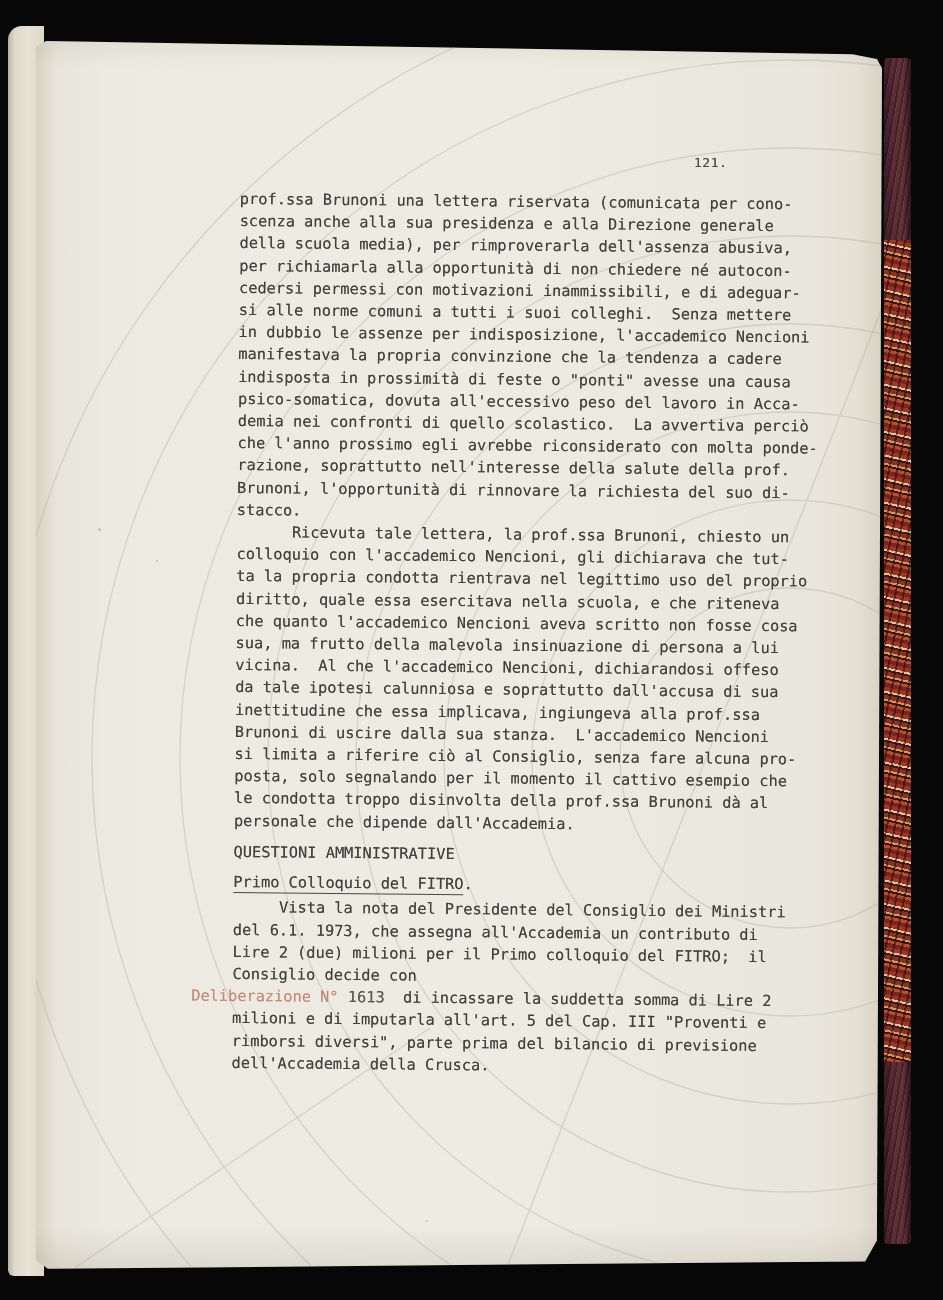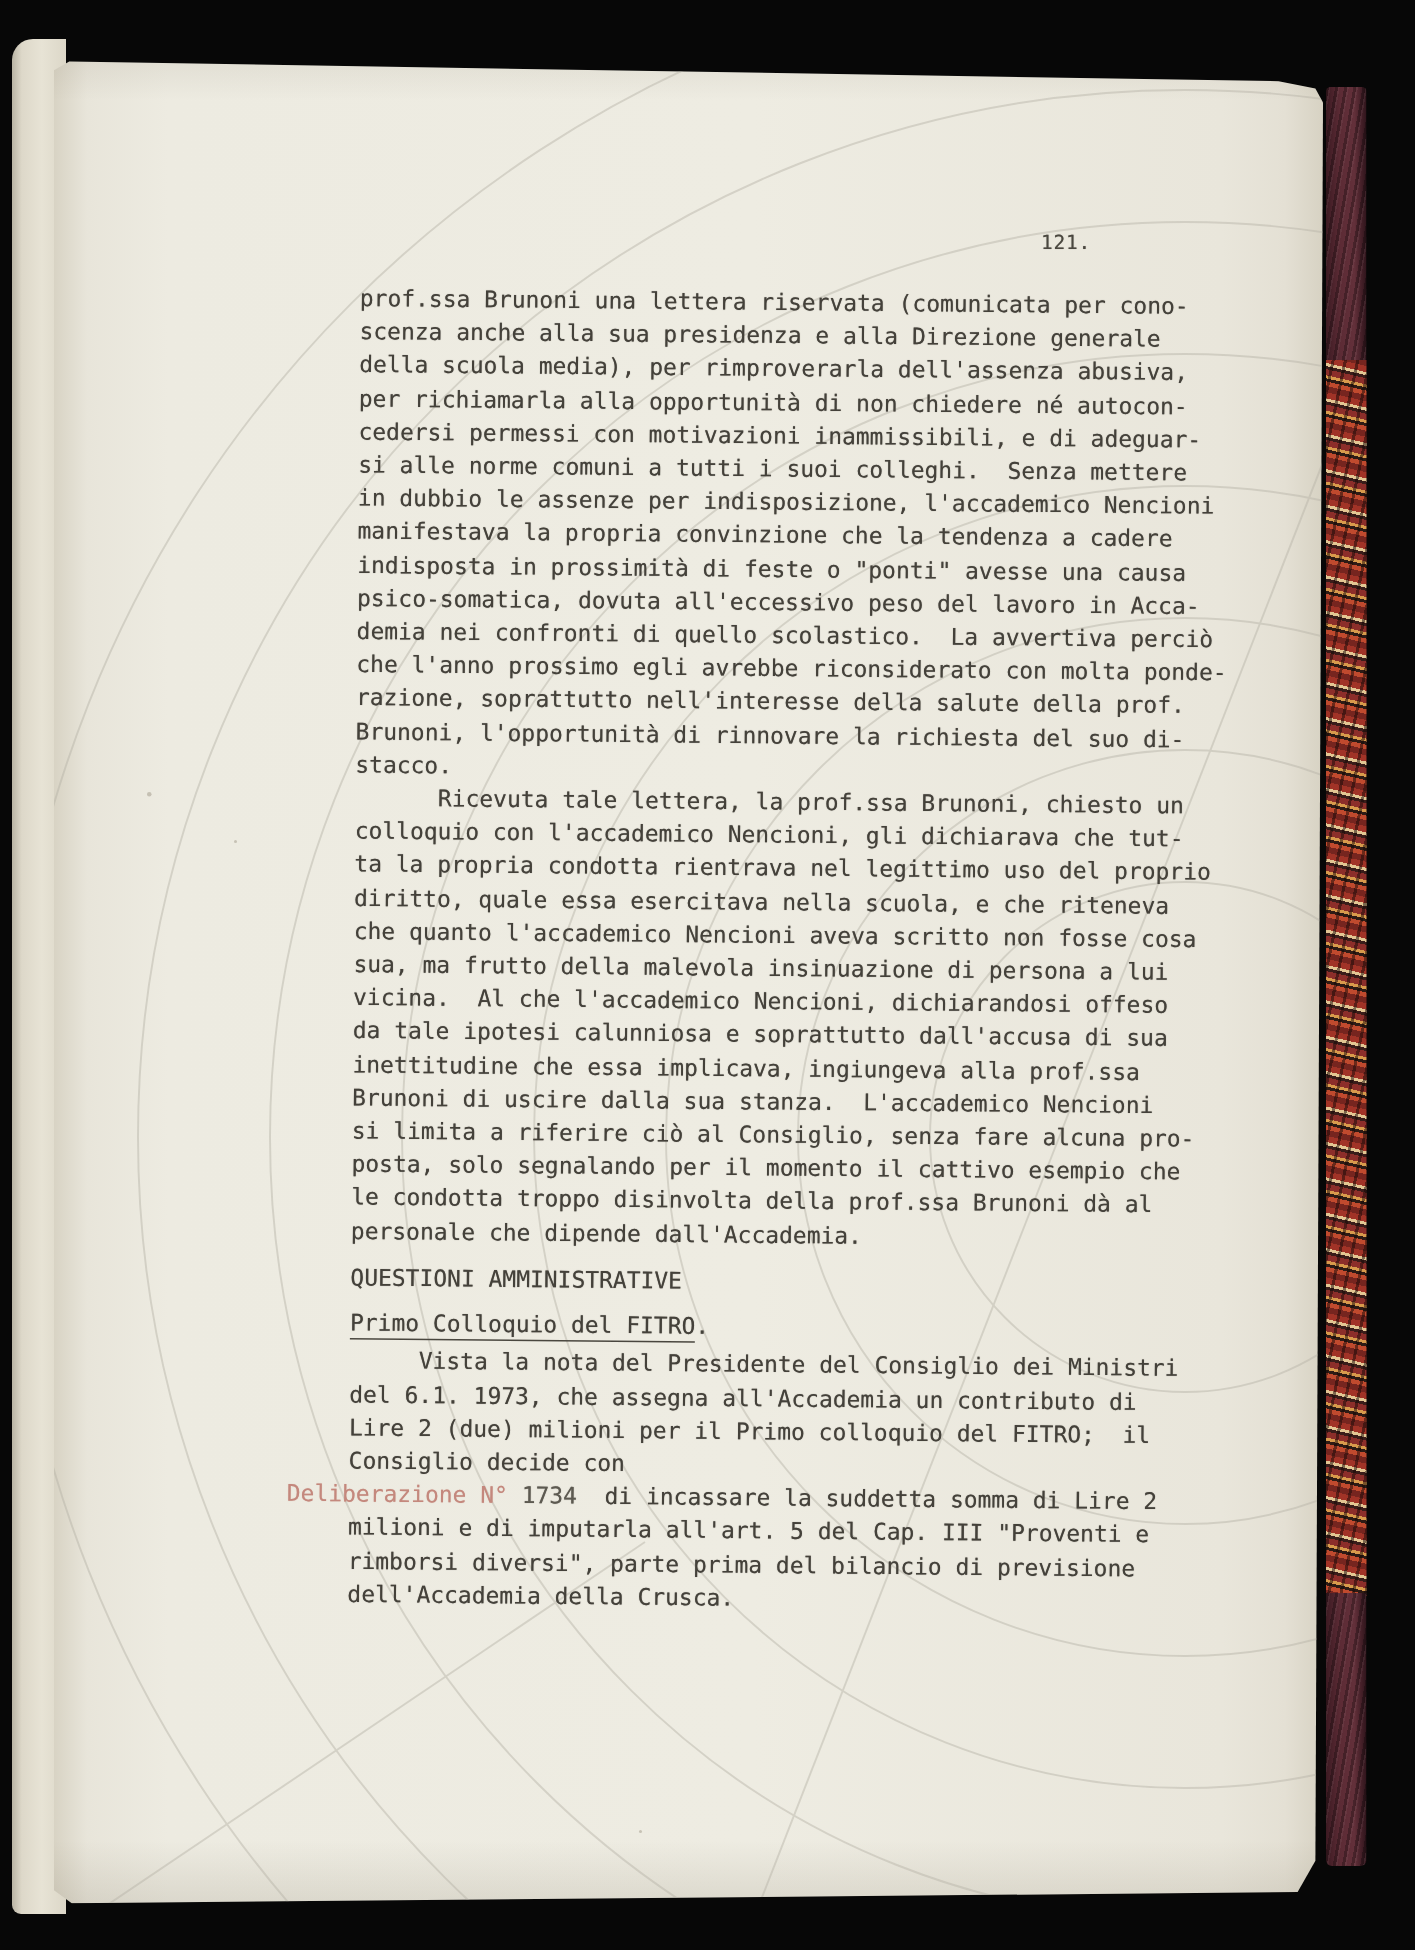--- a/index.html
+++ b/index.html
@@ -140,21 +140,21 @@
     <div class="subsection-heading"><span class="u">Primo Colloquio del FITRO</span><span>.</span></div>
 
     <div class="para para3">
         <div class="line">     Vista la nota del Presidente del Consiglio dei Ministri</div>
         <div class="line">del 6.1. 1973, che assegna all'Accademia un contributo di</div>
         <div class="line">Lire 2 (due) milioni per il Primo colloquio del FITRO;  il</div>
         <div class="line">Consiglio decide con</div>
       </div>
 
     <div class="delib-block">
-      <div class="delib-first"><span class="red-ink">Deliberazione N°</span><span class="num-ink"> 1734</span><span>  di incassare la suddetta somma di Lire 2</span></div>
+      <div class="delib-first"><span class="red-ink">Deliberazione N°</span><span class="num-ink"> 1613</span><span>  di incassare la suddetta somma di Lire 2</span></div>
       <div class="delib-lines">
           <div class="line">milioni e di imputarla all'art. 5 del Cap. III "Proventi e</div>
           <div class="line">rimborsi diversi", parte prima del bilancio di previsione</div>
           <div class="line">dell'Accademia della Crusca.</div>
         </div>
     </div>
 
   </div>
 
   <div class="speck s1"></div>

